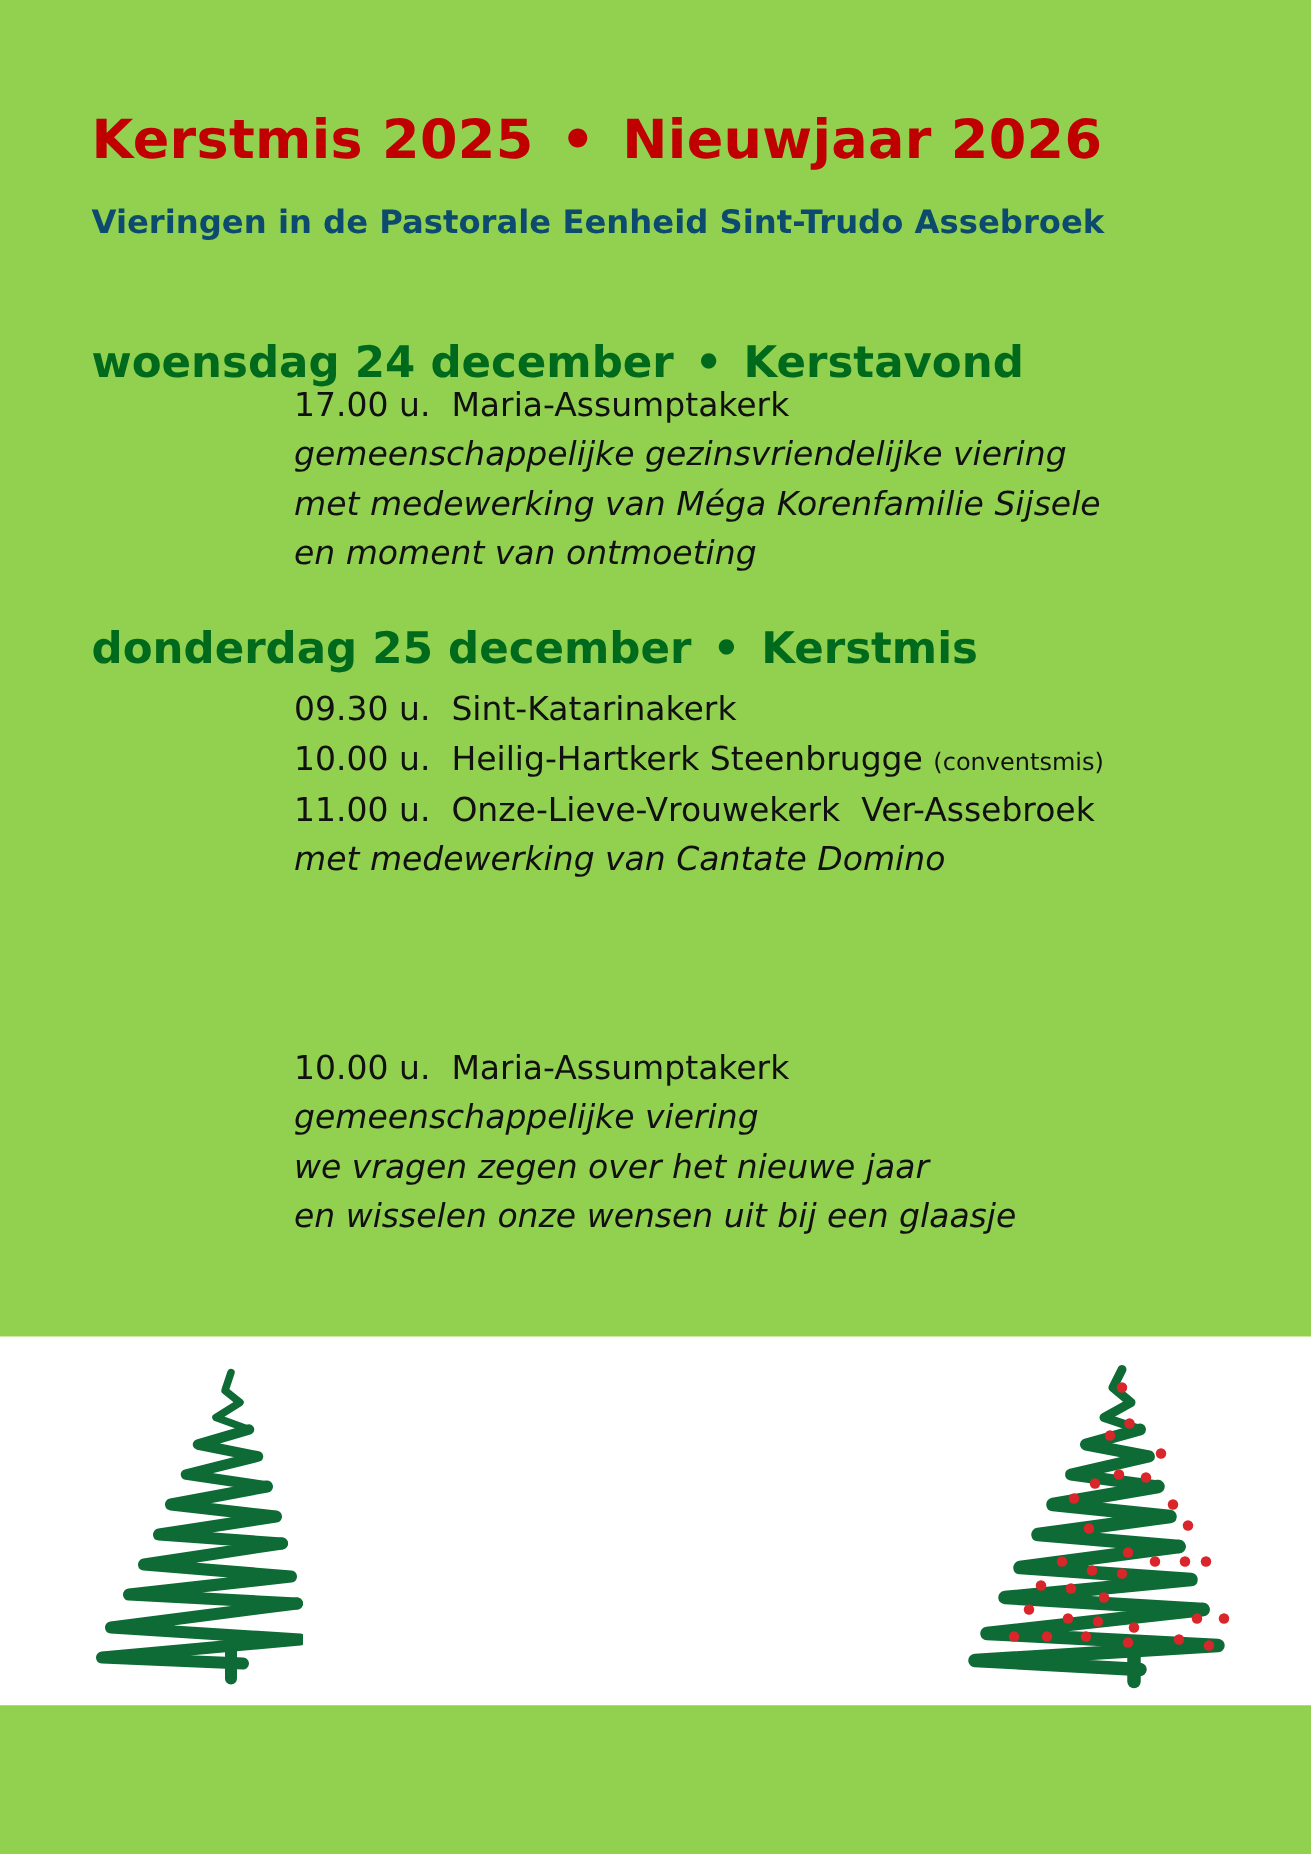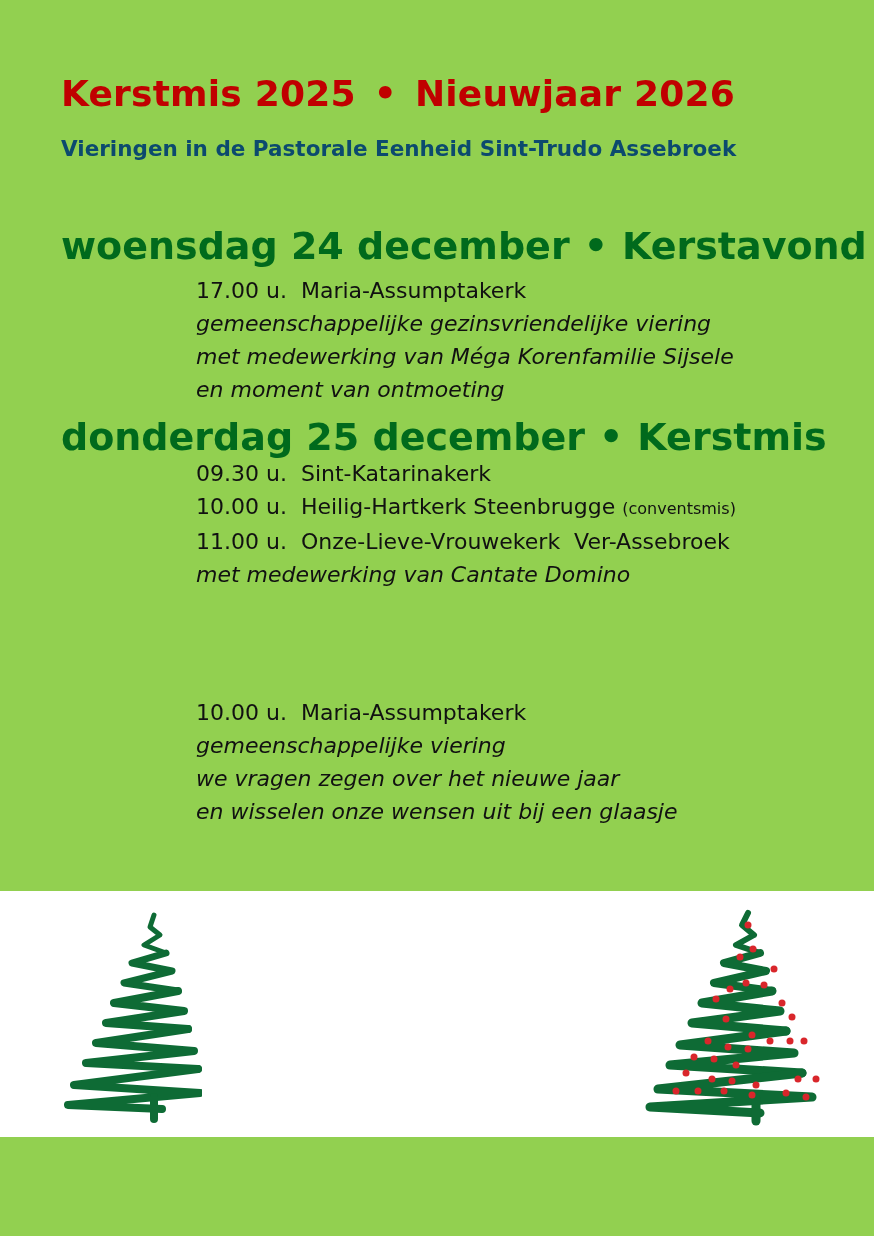--- a/index.html
+++ b/index.html
@@ -1,21 +1,21 @@
 <!DOCTYPE html>
 <html><head>
 <meta charset="utf-8">
 <style>
   html, body { margin:0; padding:0; }
   body { width:874px; height:1236px; position:relative; background:#92d050; overflow:hidden; font-family:"DejaVu Sans", sans-serif; }
   .top { position:absolute; left:0; top:0; width:874px; height:981px; background:#92d050; }
   .title { position:absolute; left:61px; top:73px; font-size:36px; font-weight:bold; color:#c00000; letter-spacing:0.2px; white-space:nowrap; }
   .title .sep { margin:0 18px; }
   .subtitle { position:absolute; left:61px; top:136px; font-size:21.5px; font-weight:bold; color:#0c4a6e; white-space:nowrap; }
-  .day { position:absolute; left:61px; font-size:38px; font-weight:bold; color:#006a1c; white-space:nowrap; }
+  .day { position:absolute; left:61px; font-size:29px; font-weight:bold; color:#006a1c; white-space:nowrap; }
   .day .sep { margin:0 14px; }
   .lines { position:absolute; left:196px; font-size:22px; color:#111; line-height:33px; white-space:nowrap; }
   .lines .it { font-style:italic; }
   .lines .t { display:inline-block; }
   .lines .small { font-size:16px;margin-top:20px; }
   .white { position:absolute; left:0; top:891px; width:874px; height:246px; background:#ffffff; }
   .bottom { position:absolute; left:0; top:1137px; width:874px; height:99px; background:#92d050; }
   .tree { position:absolute; }
 </style>
 </head>
@@ -23,21 +23,21 @@
 
 <div class="top">
   <div class="title">
     <span>Kerstmis 2025</span><span class="sep">•</span><span>Nieuwjaar 2026</span>
   </div>
   <div class="subtitle">Vieringen in de Pastorale Eenheid Sint-Trudo Assebroek</div>
 
   <div class="day" style="top:224px;">
     <span>woensdag 24 december</span><span class="sep">•</span><span>Kerstavond</span>
   </div>
-  <div class="lines" style="top:274px;">
+  <div class="lines" style="top:254px;">
     <div><span class="t">17.00 u.</span>&nbsp; <span>Maria-Assumptakerk</span></div>
     <div class="it">gemeenschappelijke gezinsvriendelijke viering</div>
     <div class="it">met medewerking van Méga Korenfamilie Sijsele</div>
     <div class="it">en moment van ontmoeting</div>
   </div>
 
   <div class="day" style="top:415px;">
     <span>donderdag 25 december</span><span class="sep">•</span><span>Kerstmis</span>
   </div>
   <div class="lines" style="top:457px;">

